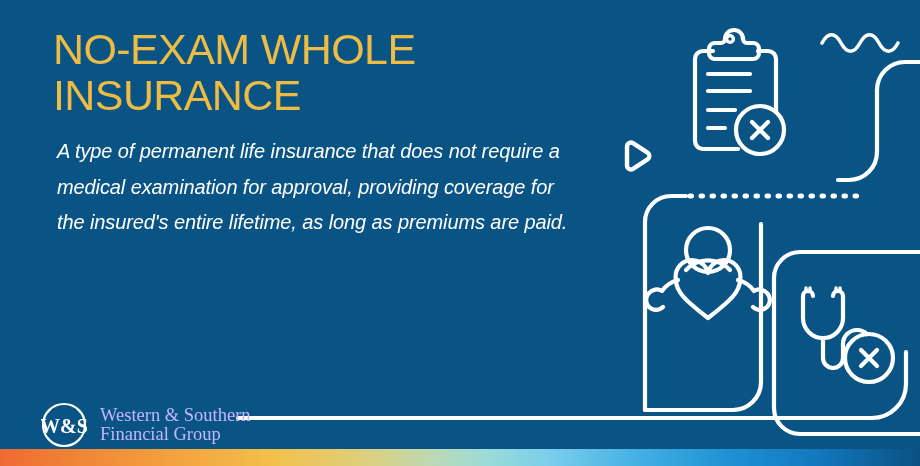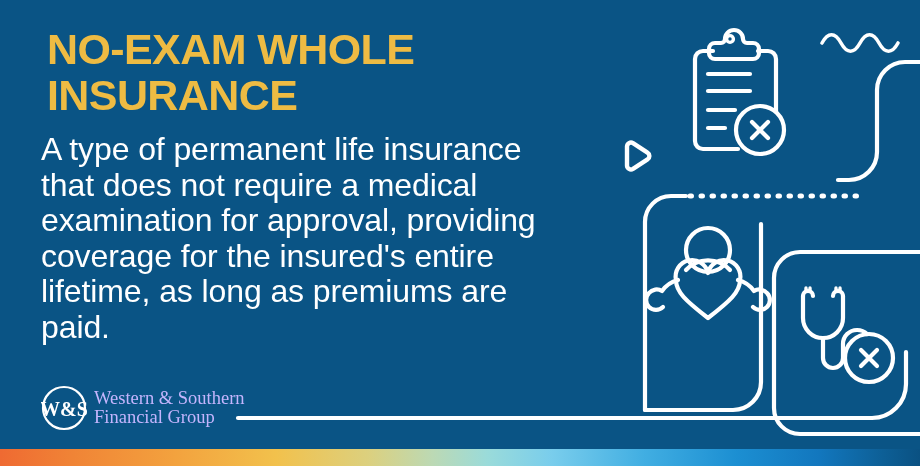--- a/index.html
+++ b/index.html
@@ -20,43 +20,44 @@
   #text-col {
     position: absolute;
     left: 41px;
     top: 26px;
     width: 560px;
   }
   #headline {
     color: #eebb43;
     font-size: 43px;
     line-height: 46px;
-    font-weight: bold;
+    font-weight: normal;
     letter-spacing: -0.6px;
-    margin: 0 0 14px 6px;
+    margin: 0 0 14px 12px;
     text-transform: uppercase;
     white-space: pre-line;
   }
   #body-copy {
     color: #ffffff;
-    font-size: 32px;
+    font-size: 20px;
     line-height: 35.5px;
-    margin: 0;
+    margin: 16px;
     letter-spacing: -0.1px;
     max-width: 530px;
+    font-style: italic;
   }
 
   
   #logo {
     position: absolute;
     left: 41px;
-    top: 385px;
+    top: 402px;
     display: flex;
     align-items: center;
-    gap: 7px;
+    gap: 13px;
   }
   #logo-mark { display: block; }
   #logo-words {
     color: #c4b5fd;
     font-family: "Liberation Serif", serif;
     font-size: 18.5px;
     line-height: 19.5px;
     white-space: pre-line;
   }
 

